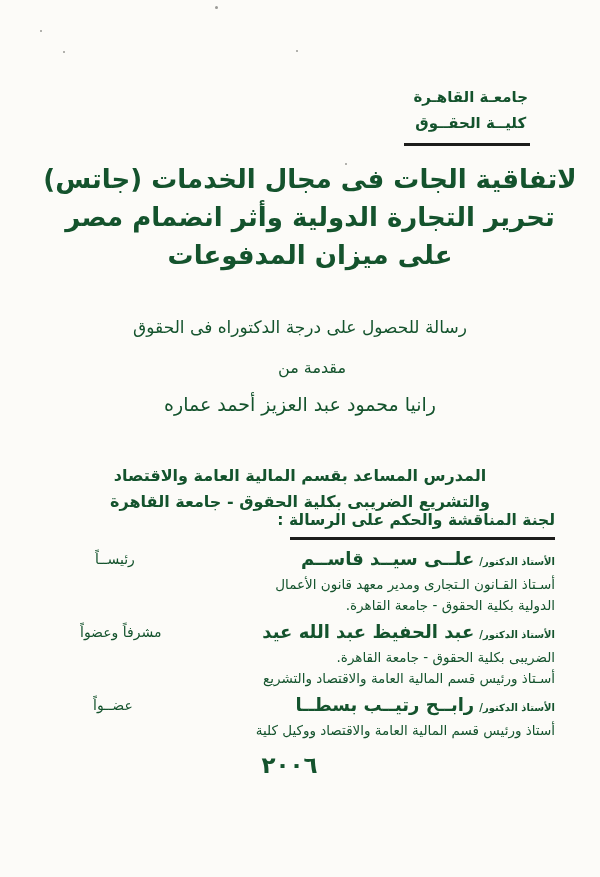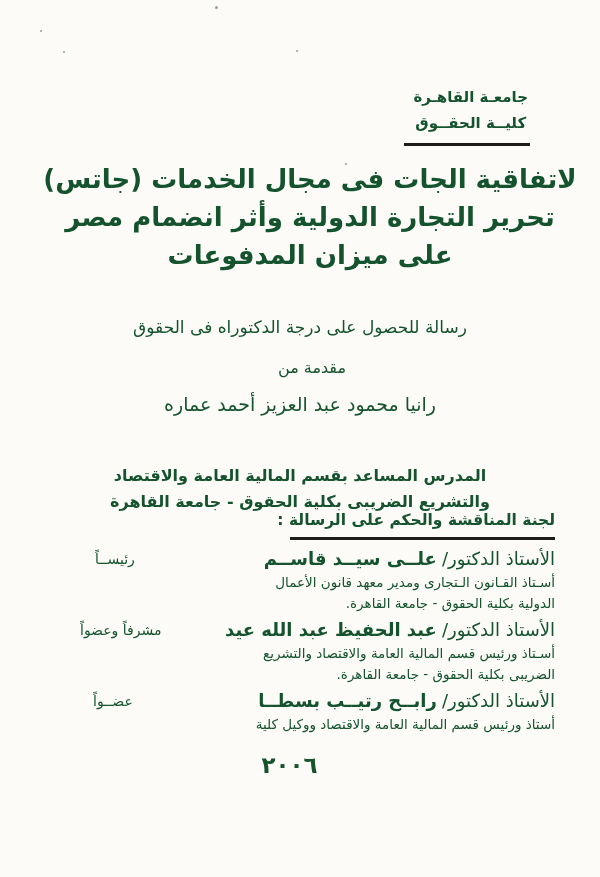--- a/index.html
+++ b/index.html
@@ -66,21 +66,21 @@
   }
   .committee-rule {
     position:absolute; top:537px; right:45px;
     width:265px; height:3px; background:#1d1d1b;
   }
   .members {
     position:absolute; top:546px; right:45px; left:38px;
   }
   .member { position:relative; margin-bottom:3px; }
   .member-name-line { text-align:right; line-height:25px; white-space:nowrap; }
-  .member-prefix { font-weight:normal; font-size:18px; }
+  .member-prefix { font-weight:bold; font-size:10px; }
   .member-name   { font-weight:bold; font-size:18px; letter-spacing:.5px; }
   .member-role {
     position:absolute; top:5px; font-size:14px;
   }
   .member:nth-child(1) .member-role { left:57px; }
   .member:nth-child(2) .member-role { left:42px; }
   .member:nth-child(3) .member-role { left:55px; }
   .member-desc { text-align:right; font-size:13.5px; line-height:21px; }
 
   .year-line {
@@ -138,22 +138,22 @@
       </div>
     </div>
 
     <div class="member">
       <div class="member-name-line">
         <span class="member-prefix">الأستاذ الدكتور/</span>
         <span class="member-name">عبد الحفيظ عبد الله عيد</span>
       </div>
       <span class="member-role">مشرفاً وعضواً</span>
       <div class="member-desc">
+        <div>الضريبى بكلية الحقوق - جامعة القاهرة.</div>
         <div>أسـتاذ ورئيس قسم المالية العامة والاقتصاد والتشريع</div>
-        <div>الضريبى بكلية الحقوق - جامعة القاهرة.</div>
       </div>
     </div>
 
     <div class="member">
       <div class="member-name-line">
         <span class="member-prefix">الأستاذ الدكتور/</span>
         <span class="member-name">رابــح رتيــب بسطــا</span>
       </div>
       <span class="member-role">عضــواً</span>
       <div class="member-desc">

